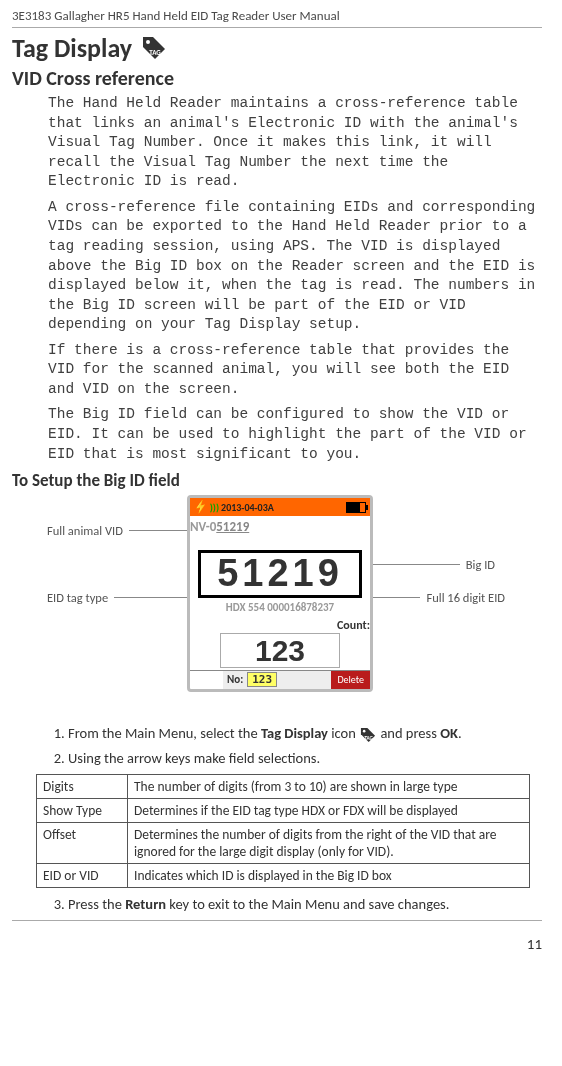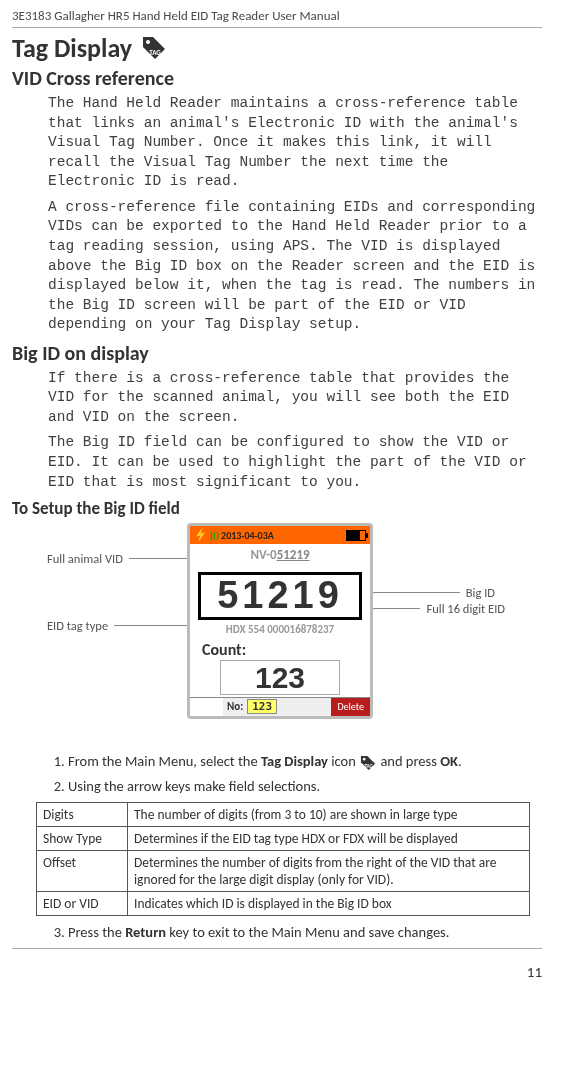--- a/index.html
+++ b/index.html
@@ -121,25 +121,24 @@
     width: 2px;
     height: 5px;
     background: #000;
   }
   .battery-fill {
     background: #000;
     height: 100%;
     width: 70%;
   }
   .dev-vid {
-    text-align: center;
     color: #999;
     font-size: 13px;
     font-weight: bold;
-    padding: 3px 0 10px 0;
+    padding: 3px 0 16px 0;
   }
   .dev-vid .vid-suffix {
     text-decoration: underline;
     color: #888;
   }
   .dev-bigid {
     margin: 0 8px;
     border: 3px solid #000;
     text-align: center;
     font-size: 38px;
@@ -150,22 +149,22 @@
     font-family: Arial, sans-serif;
   }
   .dev-eid {
     text-align: center;
     color: #999;
     font-size: 11px;
     font-weight: bold;
     padding: 3px 0 2px 0;
   }
   .dev-count-label {
-    text-align: left;
-    font-size: 16px;
+    text-align: right;
+    font-size: 12px;
     font-weight: bold;
     padding-top: 2px;
     margin-left: 12px;
   }
   .dev-count {
     margin: 1px 30px 2px 30px;
     border: 1px solid #aaa;
     text-align: center;
     font-size: 30px;
     font-weight: bold;
@@ -256,42 +255,41 @@
         <circle cx="8" cy="8" r="2" fill="#fff"></circle>
         <text x="15" y="21" font-size="7" fill="#fff" font-weight="bold" text-anchor="middle">TAG</text>
       </svg>
     </span>
   </h1>
 
   <h2>VID Cross reference</h2>
   <p class="body-text">The Hand Held Reader maintains a cross-reference table that links an animal's Electronic ID with the animal's Visual Tag Number. Once it makes this link, it will recall the Visual Tag Number the next time the Electronic ID is read.</p>
   <p class="body-text">A cross-reference file containing EIDs and corresponding VIDs can be exported to the Hand Held Reader prior to a tag reading session, using APS. The VID is displayed above the Big ID box on the Reader screen and the EID is displayed below it, when the tag is read. The numbers in the Big ID screen will be part of the EID or VID depending on your Tag Display setup.</p>
 
-  <h2>Big ID on display</h2>
   <p class="body-text">If there is a cross-reference table that provides the VID for the scanned animal, you will see both the EID and VID on the screen.</p>
   <p class="body-text">The Big ID field can be configured to show the VID or EID. It can be used to highlight the part of the VID or EID that is most significant to you.</p>
 
   <h3>To Setup the Big ID field</h3>
 
   <div class="device-wrap">
 
     <div class="callout callout-left" style="left:0; top:28px; width:150px;">
       <span>Full animal VID</span>
       <div class="callout-line" style="margin-left:6px;"></div>
     </div>
     <div class="callout callout-left" style="left:0; top:95px; width:150px;">
       <span>EID tag type</span>
       <div class="callout-line" style="margin-left:6px;"></div>
     </div>
 
     <div class="callout callout-right" style="left:318px; top:62px; width:130px;">
       <div class="callout-line" style="margin-right:6px;"></div>
       <span>Big ID</span>
     </div>
-    <div class="callout callout-right" style="left:318px; top:78px; width:140px;">
+    <div class="callout callout-right" style="left:318px; top:95px; width:140px;">
       <div class="callout-line" style="margin-right:6px;"></div>
       <span>Full 16 digit EID</span>
     </div>
 
     <div class="device">
       <div class="dev-statusbar">
         <div class="dev-statusbar-left">
           <span class="signal-icon">⚡</span>
           <span class="wifi-icon">)))</span>
           <span class="session-name">2013-04-03A</span>

